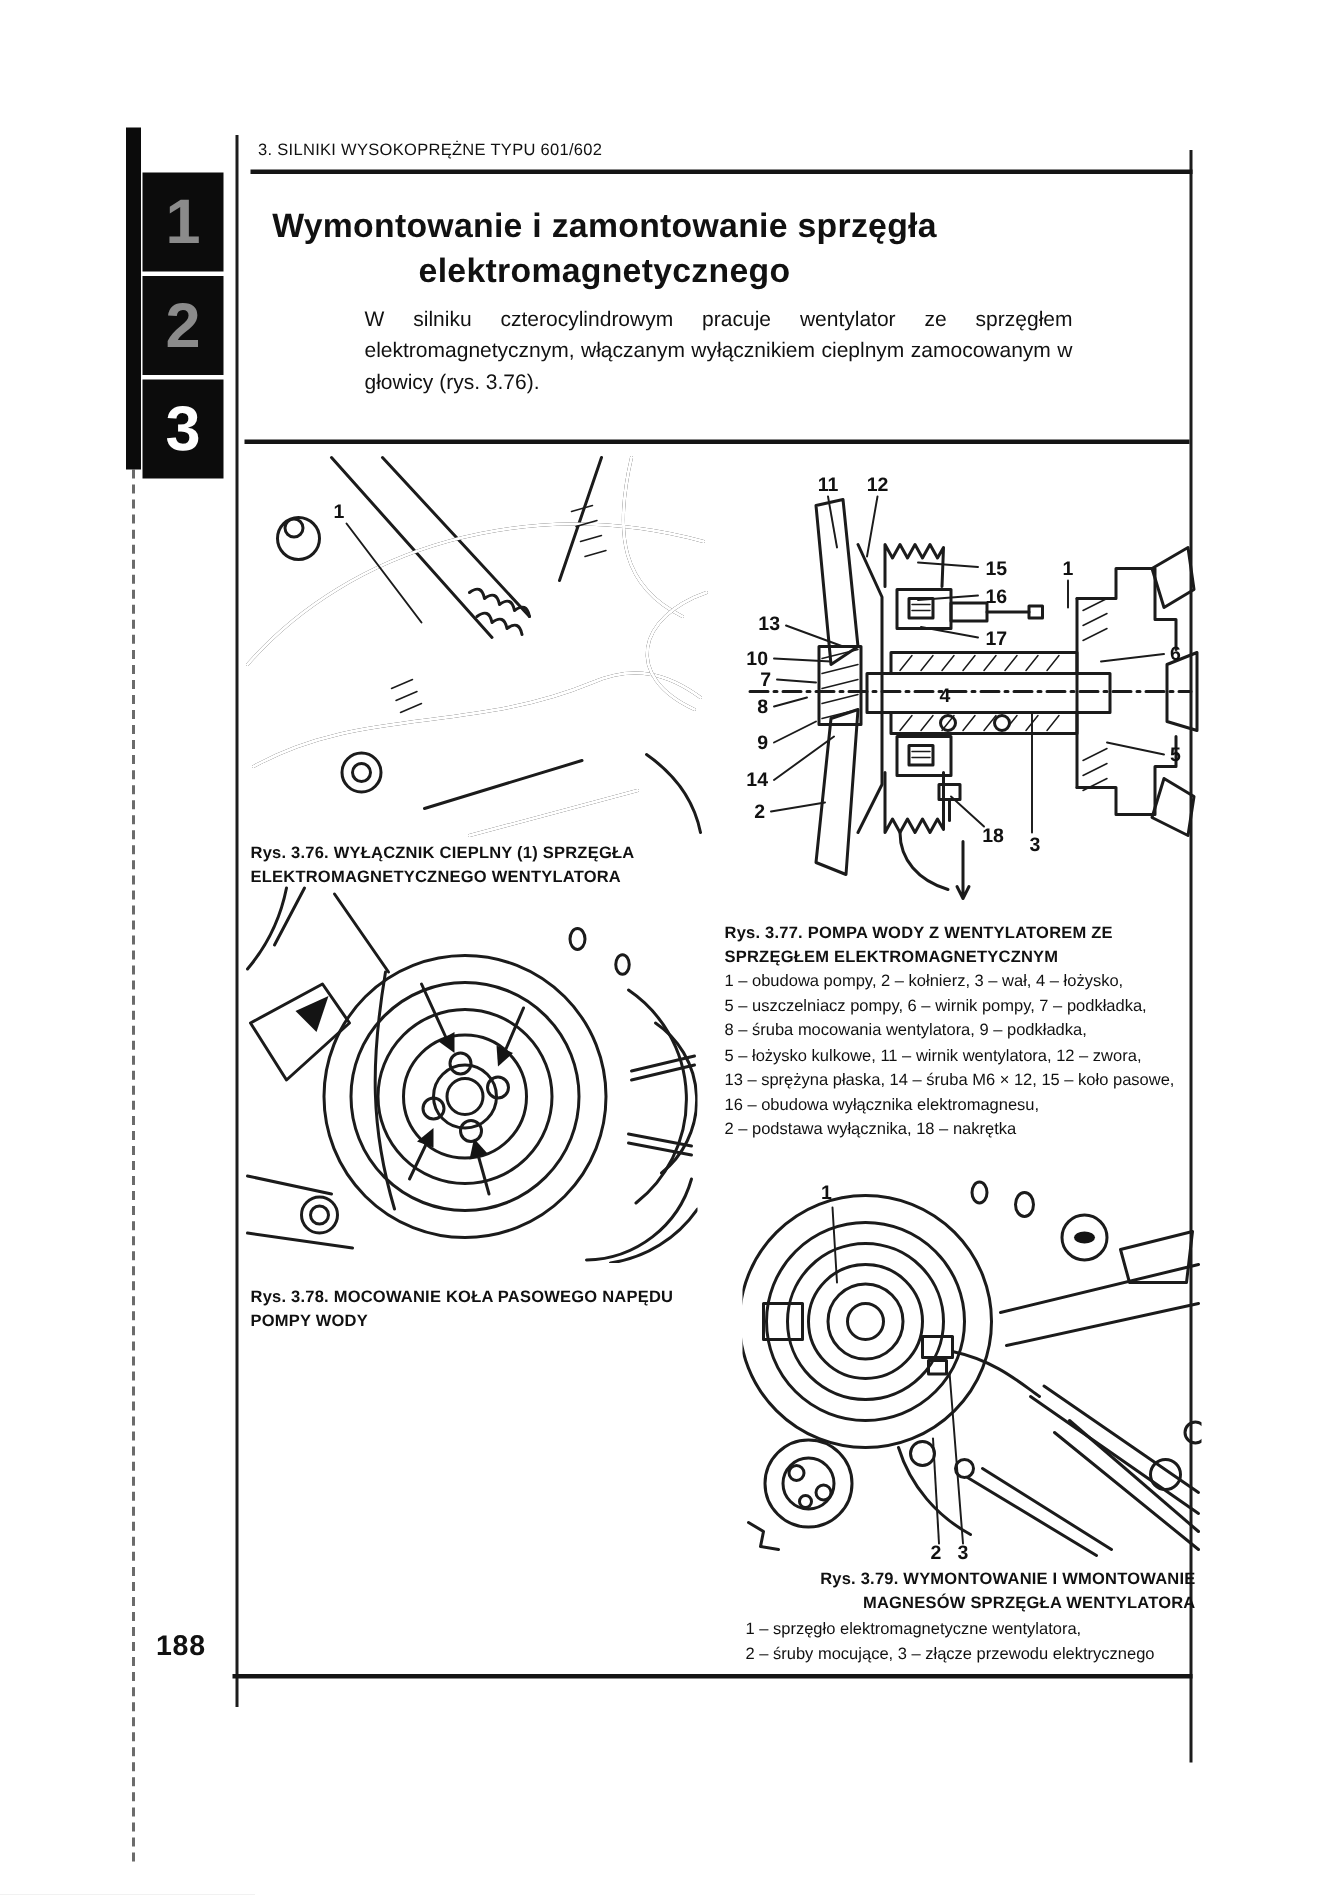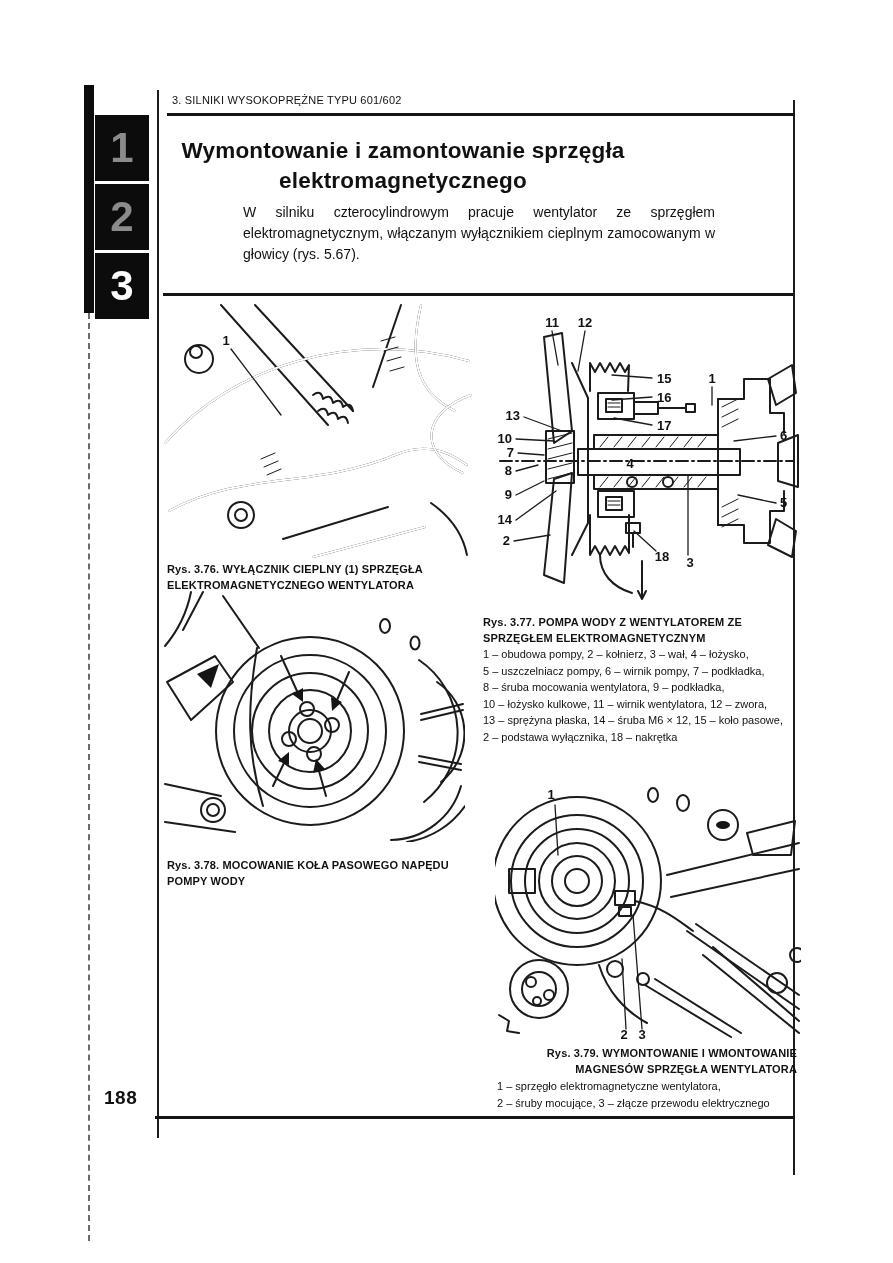--- a/index.html
+++ b/index.html
@@ -56,21 +56,21 @@
 
   <div class="abs border-left"></div>
   <div class="abs border-right"></div>
   <div class="abs running-head">3. SILNIKI WYSOKOPRĘŻNE TYPU 601/602</div>
   <div class="abs rule" style="left:167px;top:113px;width:628px;height:3px;"></div>
 
   <div class="abs title">
     <div>Wymontowanie i zamontowanie sprzęgła</div>
     <div>elektromagnetycznego</div>
   </div>
-  <div class="abs intro">W silniku czterocylindrowym pracuje wentylator ze sprzęgłem elektromagnetycznym, włączanym wyłącznikiem cieplnym zamocowanym w głowicy (rys. 5.67).</div>
+  <div class="abs intro">W silniku czterocylindrowym pracuje wentylator ze sprzęgłem elektromagnetycznym, włączanym wyłącznikiem cieplnym zamocowanym w głowicy (rys. 3.76).</div>
   <div class="abs rule" style="left:163px;top:293px;width:630px;height:2.5px;"></div>
 
   <svg class="fig abs" style="left:163px;top:303px;" width="312" height="255" viewBox="0 0 312 255">
     <line x1="58" y1="2" x2="165" y2="122"></line>
     <line x1="92" y1="2" x2="190" y2="108"></line>
     <line x1="238" y1="2" x2="210" y2="84"></line>
     <path d="M2,140 C70,62 190,26 306,58" stroke-width="7"></path>
     <path class="w" d="M2,140 C70,62 190,26 306,58" stroke-width="3.5"></path>
     <path d="M6,208 C78,168 150,186 232,152 C260,140 282,146 304,162" stroke-width="8"></path>
     <path class="w" d="M6,208 C78,168 150,186 232,152 C260,140 282,146 304,162" stroke-width="4"></path>
@@ -218,22 +218,23 @@
     <text x="30" y="221" text-anchor="end">14</text>
     <text x="28" y="242" text-anchor="end">2</text>
     <text x="180" y="258" text-anchor="middle">18</text>
     <text x="208" y="264" text-anchor="middle">3</text>
   </svg>
   <div class="abs caption" style="left:483px;top:615px;width:310px;">Rys. 3.77. POMPA WODY Z WENTYLATOREM ZE SPRZĘGŁEM ELEKTROMAGNETYCZNYM</div>
   <div class="abs legend" style="left:483px;top:646px;width:320px;">
     <div class="li">1 –  obudowa pompy, 2 – kołnierz, 3 – wał, 4 – łożysko,</div>
     <div class="li">5 –  uszczelniacz pompy, 6 – wirnik pompy, 7 – podkładka,</div>
     <div class="li">8 –  śruba mocowania wentylatora, 9 – podkładka,</div>
-    <div class="li">10 –  łożysko kulkowe, 11 – wirnik wentylatora, 12 – zwora,</div>
+    <div class="li">5 –  łożysko kulkowe, 11 – wirnik wentylatora, 12 – zwora,</div>
     <div class="li">13 –  sprężyna płaska, 14 – śruba M6 × 12, 15 – koło pasowe,</div>
+    <div class="li">16 –  obudowa wyłącznika elektromagnesu,</div>
     <div class="li">2 –  podstawa wyłącznika, 18 – nakrętka</div>
   </div>
 
   <svg class="fig abs" style="left:163px;top:590px;" width="302" height="252" viewBox="0 0 302 252">
     <path d="M28,2 A120 120 0 0 1 2,56"></path>
     <line x1="60" y1="6" x2="96" y2="58"></line>
     <line x1="40" y1="2" x2="20" y2="40"></line>
     <path d="M4,92 L52,66 L70,92 L28,130 Z"></path>
     <polygon class="fill" points="34,84 56,74 48,98"></polygon>
     <path d="M94,58 C84,118 84,162 100,216"></path>

